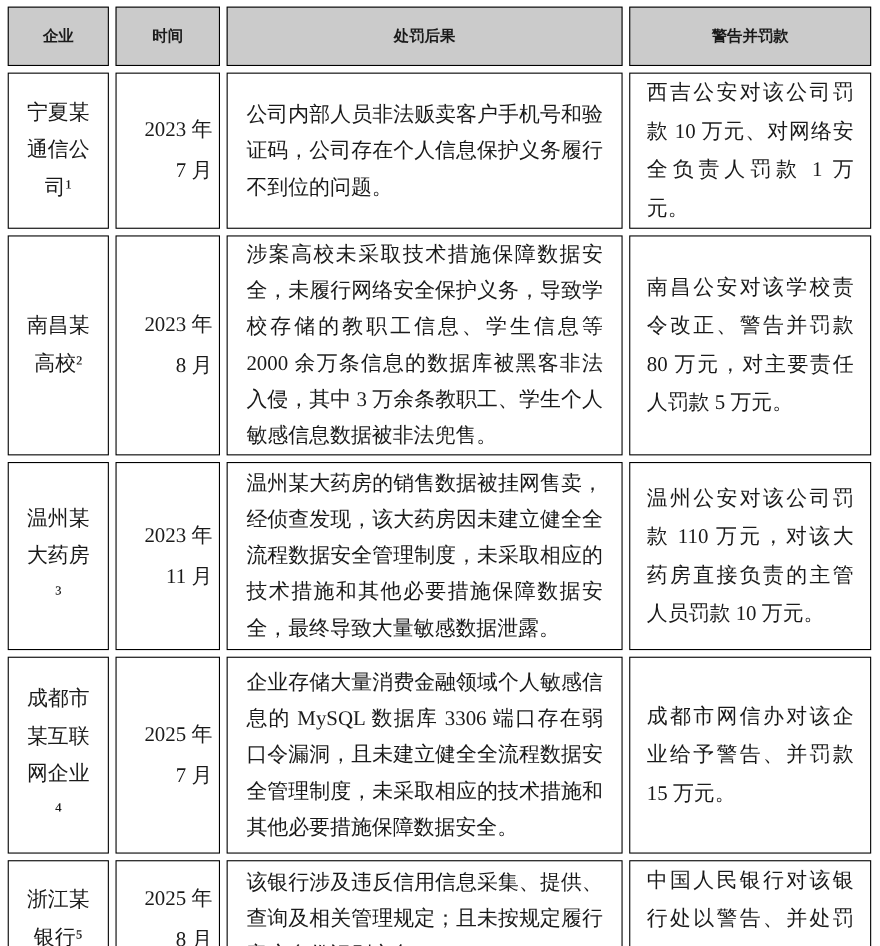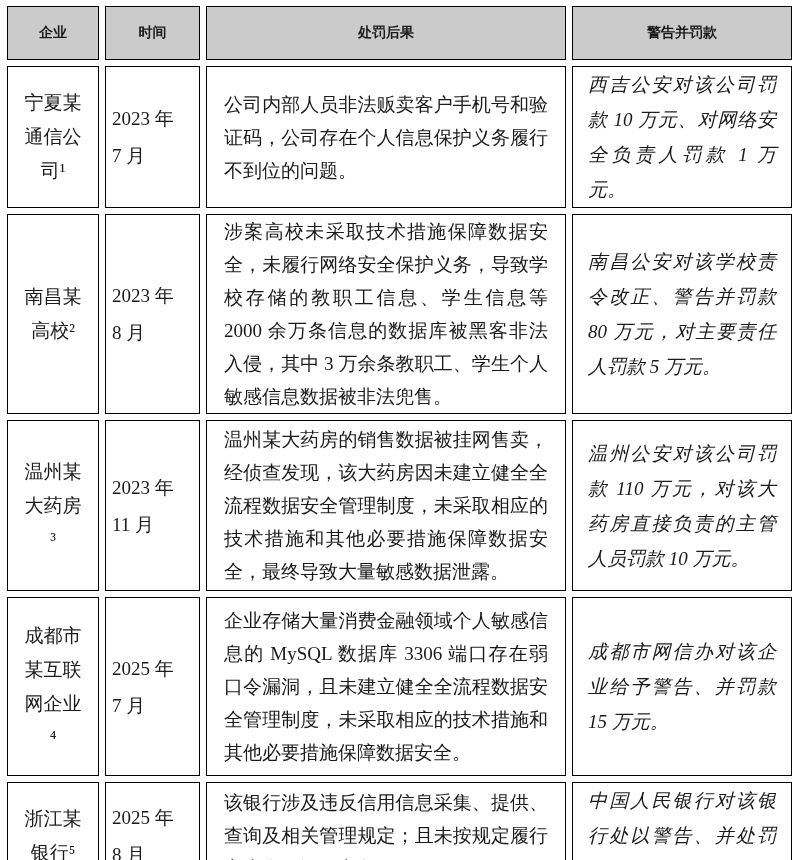--- a/index.html
+++ b/index.html
@@ -42,36 +42,35 @@
   tr.r3{height:171px;}
   tr.r4{height:179px;}
   tr.r5{height:105px;}
   td.c-company{
     text-align:center;
     white-space:pre-line;
     line-height:34px;
     padding:0 8px;
   }
   td.c-time{
-    text-align:left;
+    text-align:right;
     white-space:pre-line;
     line-height:37px;
     padding:0 6px;
   }
   td.c-viol{
     text-align:justify;
     line-height:33px;
     padding:0 17px;
     margin-left:26px;
   }
   td.c-pen{
     text-align:justify;
     line-height:35px;
     padding:0 15px;
-    font-style:italic;
   }
 </style>
 </head>
 <body>
 
 <table class="penalty-table">
   <colgroup>
     <col style="width:92px">
     <col style="width:95px">
     <col style="width:360px">

